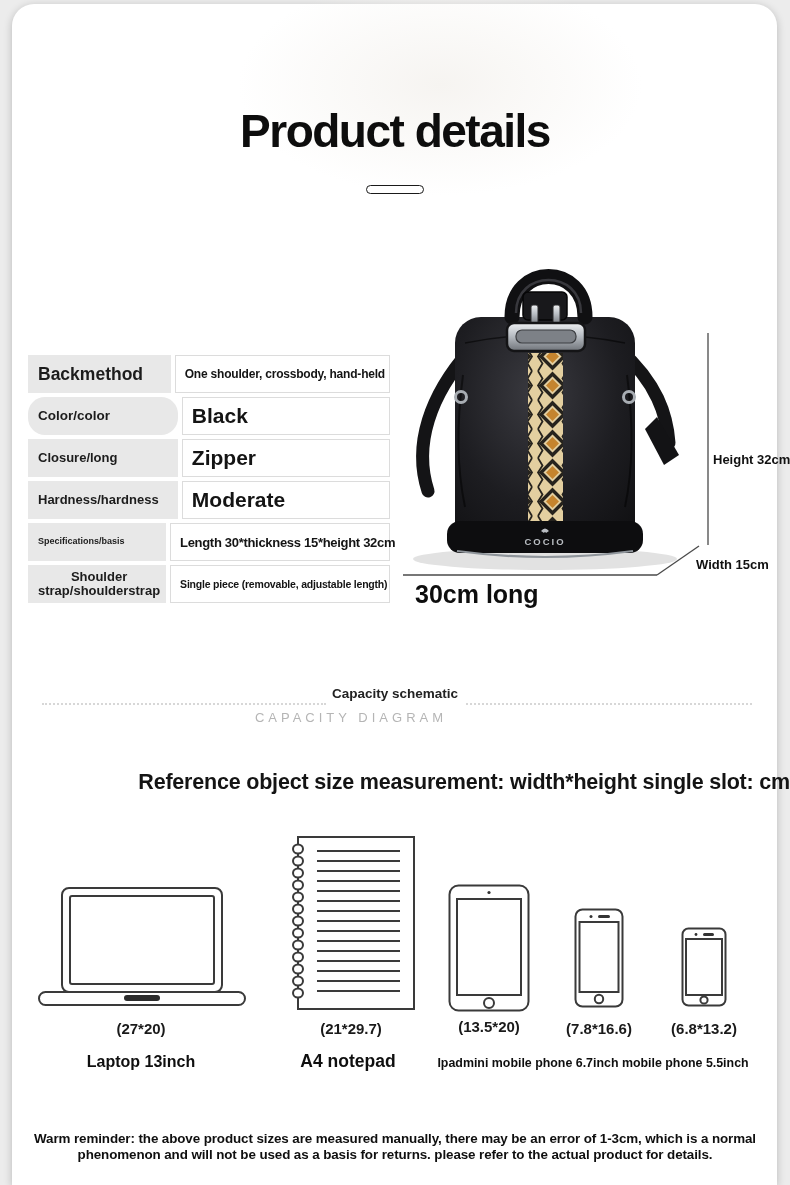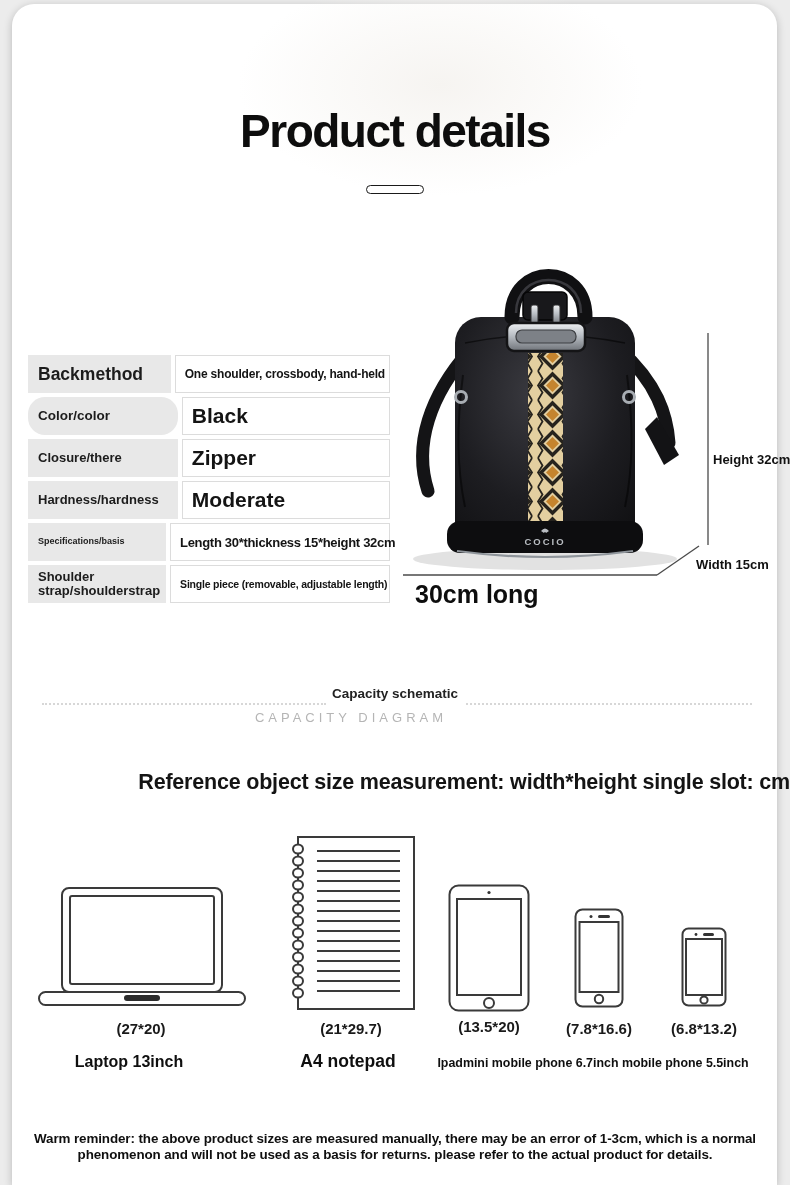--- a/index.html
+++ b/index.html
@@ -28,21 +28,21 @@
   .title-pill {
     position:absolute; left:50%; top:185px; transform:translateX(-50%);
     width:58px; height:9px; border:1.5px solid #1a1a1a; border-radius:5px; background:#fff;
   }
 
   
   .spec-table { position:absolute; left:28px; top:355px; width:362px; }
   .spec-row { display:flex; height:38px; margin-bottom:4px; }
   .spec-label {
     width:158px; background:#e8e8e8; display:flex; align-items:center;
-    padding:0 6px 0 10px; font-weight:700; color:#1c1c1c; line-height:1.05;
+    padding:0 6px 0 10px; font-weight:700; color:#1c1c1c; line-height:1.05;text-align:center;
   }
   .spec-value {
     width:220px; margin-left:4px; background:#fff; border:1px solid #dcdcdc;
     display:flex; align-items:center; padding:0 4px 0 9px; font-weight:700; color:#141414;
     white-space:nowrap; overflow:visible;
   }
   .r1 .spec-label{font-size:17.5px;} .r1 .spec-value{font-size:12px; letter-spacing:-.2px;}
   .r2 .spec-label{font-size:13.5px;border-radius:17px;} .r2 .spec-value{font-size:21px;}
   .r3 .spec-label{font-size:13px;}  .r3 .spec-value{font-size:21px;}
   .r4 .spec-label{font-size:13px;}  .r4 .spec-value{font-size:21px;}
@@ -92,21 +92,21 @@
 <div class="spec-table">
   <div class="spec-row r1">
     <div class="spec-label">Backmethod</div>
     <div class="spec-value">One shoulder, crossbody, hand-held</div>
   </div>
   <div class="spec-row r2">
     <div class="spec-label">Color/color</div>
     <div class="spec-value">Black</div>
   </div>
   <div class="spec-row r3">
-    <div class="spec-label">Closure/there</div>
+    <div class="spec-label">Closure/long</div>
     <div class="spec-value">Zipper</div>
   </div>
   <div class="spec-row r4">
     <div class="spec-label">Hardness/hardness</div>
     <div class="spec-value">Moderate</div>
   </div>
   <div class="spec-row r5">
     <div class="spec-label">Specifications/basis</div>
     <div class="spec-value">Length 30*thickness 15*height 32cm</div>
   </div>
@@ -246,20 +246,20 @@
   <rect class="ln" x="5" y="12" width="36" height="56" stroke-width="1.7"></rect>
   <circle class="ln" cx="23" cy="73" r="3.6" stroke-width="1.5"></circle>
 </svg>
 
 <div class="size-label" style="left:76px;  top:1020px;">(27*20)</div>
 <div class="size-label" style="left:286px; top:1020px;">(21*29.7)</div>
 <div class="size-label" style="left:424px; top:1018px;">(13.5*20)</div>
 <div class="size-label" style="left:534px; top:1020px;">(7.8*16.6)</div>
 <div class="size-label" style="left:639px; top:1020px;">(6.8*13.2)</div>
 
-<div class="name-label" style="left:54px;  top:1053px; width:150px; font-size:16px;">Laptop 13inch</div>
+<div class="name-label" style="left:66px;  top:1053px; width:150px; font-size:16px;">Laptop 13inch</div>
 <div class="name-label" style="left:268px; top:1051px; width:160px; font-size:17.5px;">A4 notepad</div>
 <div class="name-label" style="left:428px; top:1056px; width:330px; font-size:12.4px;">Ipadmini mobile phone 6.7inch mobile phone 5.5inch</div>
 
 <div class="reminder">
   <div>Warm reminder: the above product sizes are measured manually, there may be an error of 1-3cm, which is a normal</div>
   <div>phenomenon and will not be used as a basis for returns. please refer to the actual product for details.</div>
 </div>
 
 </body></html>

